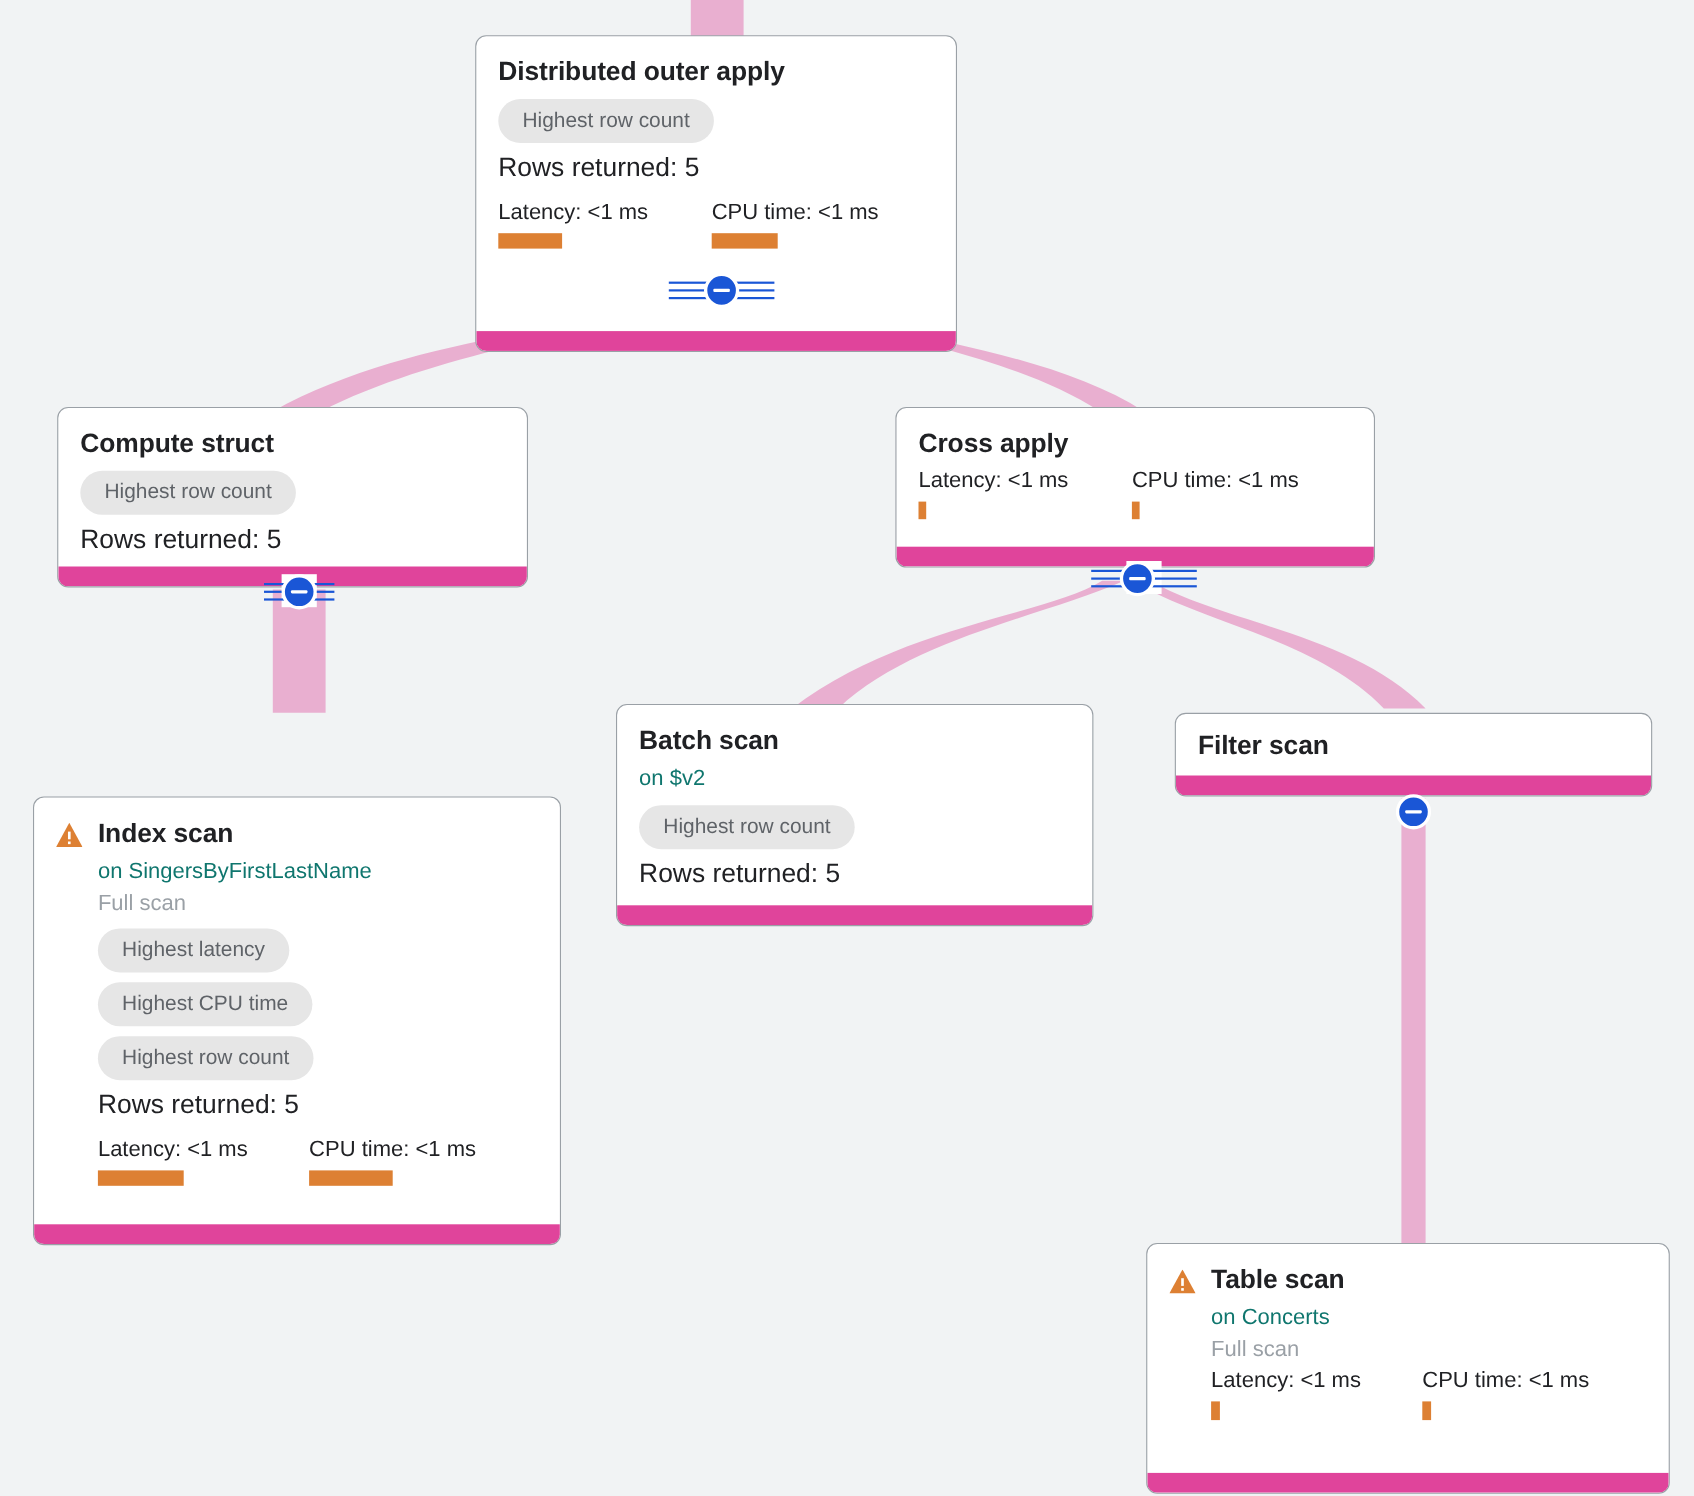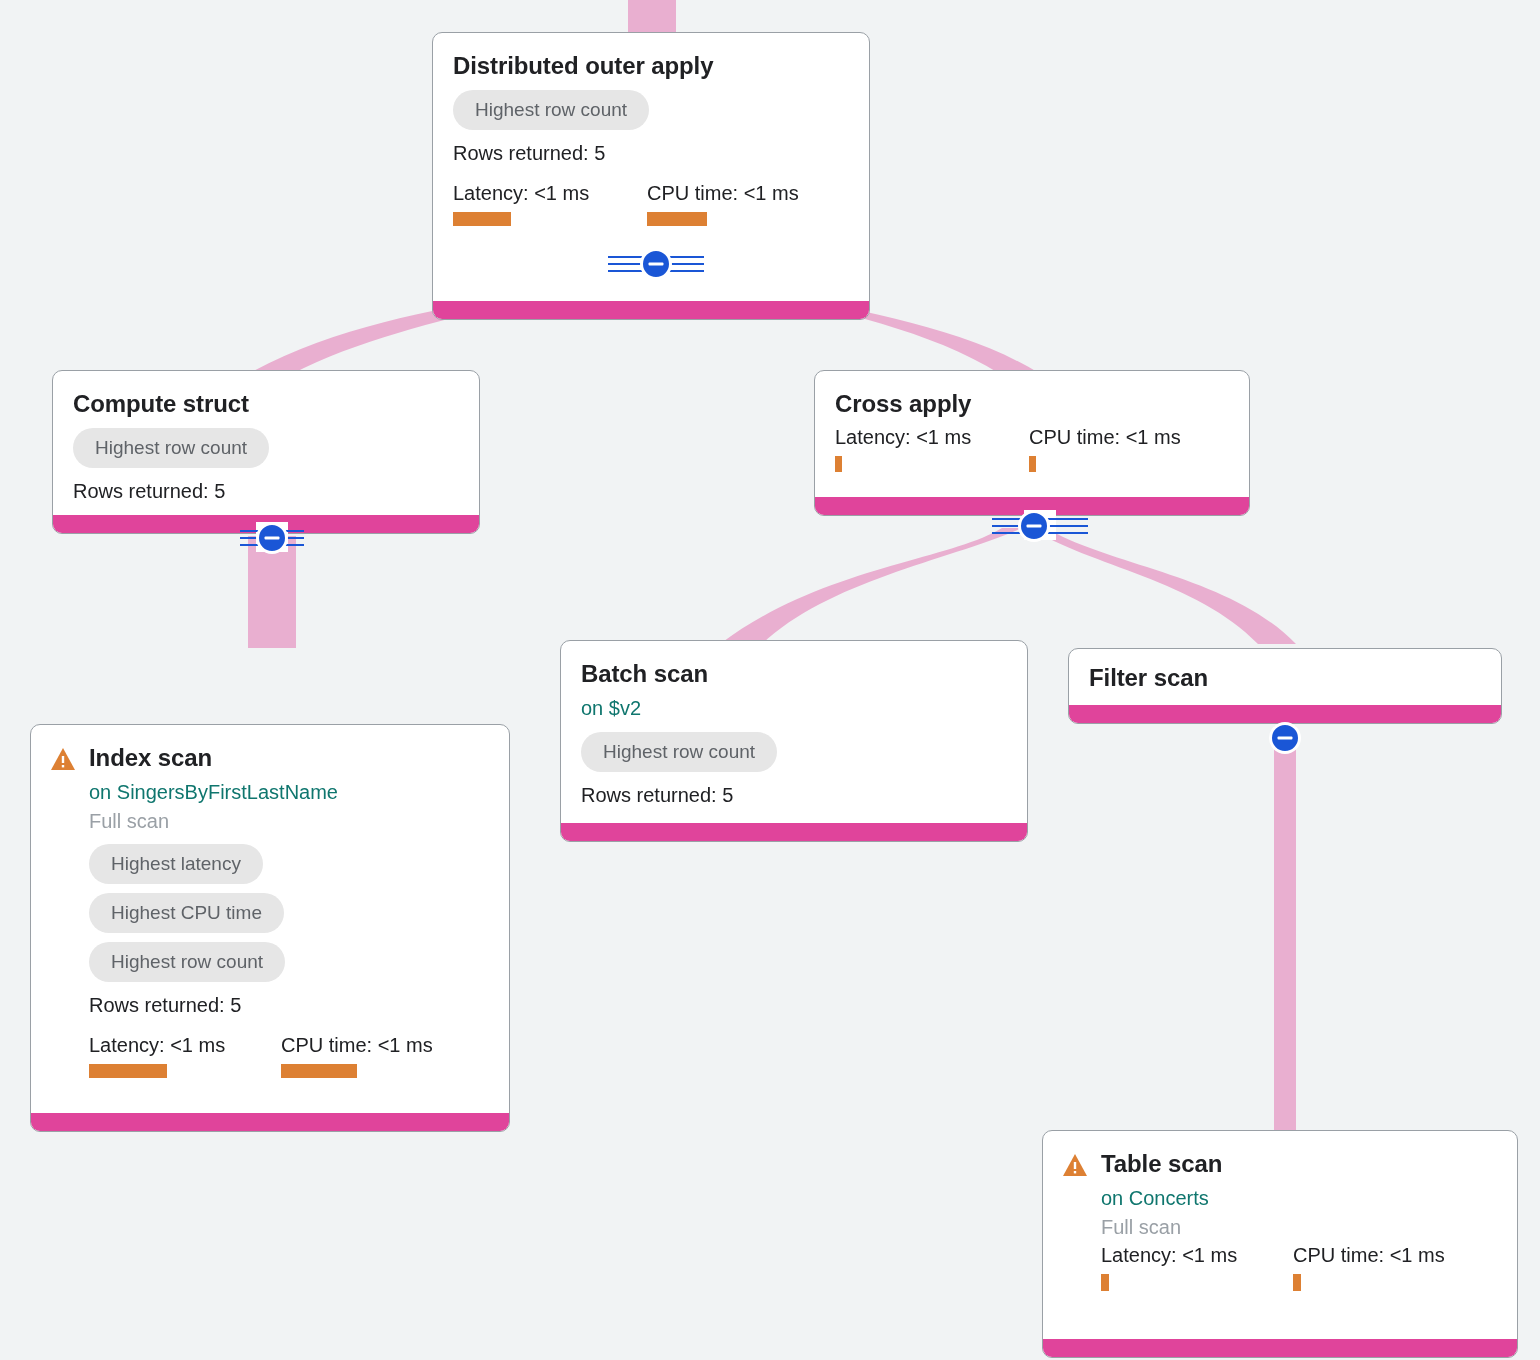--- a/index.html
+++ b/index.html
@@ -74,21 +74,21 @@
     background: #E6E6E6;
     color: #5F6368;
     font-size: 19px;
     line-height: 19px;
     padding: 10px 22px 11px 22px;
     border-radius: 22px;
     margin-top: 9px;
     text-align: right;
   }
   .rows {
-    font-size: 20px;
+    font-size: 24px;
     color: #202124;
     line-height: 28px;
     margin-top: 9px;
   }
   .metrics {
     display: flex;
     margin-top: 14px;
   }
   .metric {
     display: flex;
@@ -287,21 +287,21 @@
           <div class="metric">
             <div class="metric-label">CPU time: &lt;1 ms</div>
             <div class="metric-bar" style="width:76px;"></div>
           </div>
         </div>
       </div>
     </div>
     <div class="node-footer"></div>
   </div>
 
-  <div class="node" style="left:560px; top:640px; width:468px; height:202px;">
+  <div class="node" style="left:560px; top:640px; width:434px; height:202px;">
     <div class="node-body">
       <div class="node-head">
         <div class="node-title">Batch scan</div>
       </div>
       <div class="node-sub">on $v2</div>
       <div class="badge">Highest row count</div>
       <div class="rows">Rows returned: 5</div>
     </div>
     <div class="node-footer"></div>
   </div>

